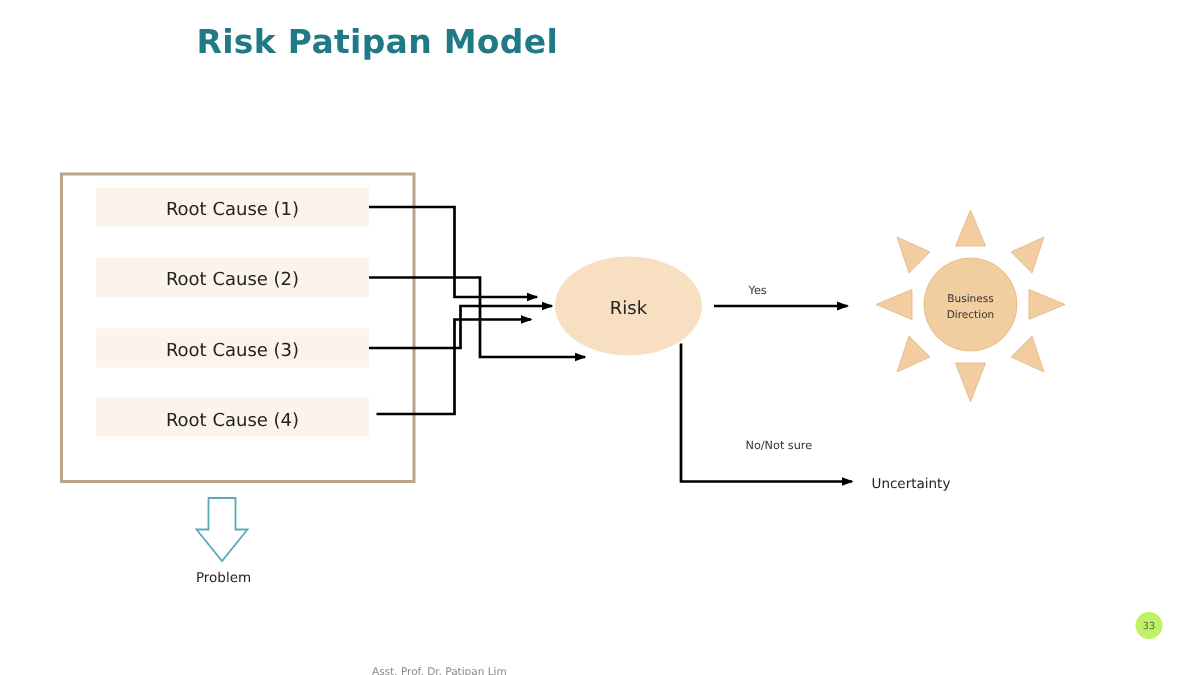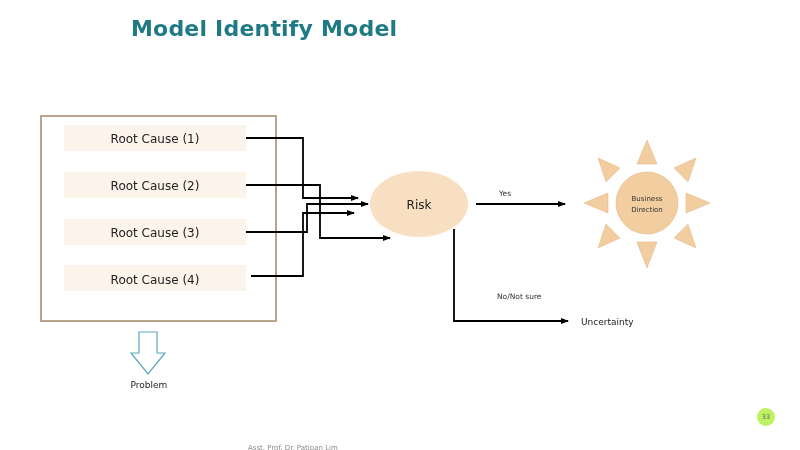--- a/index.html
+++ b/index.html
@@ -11,21 +11,21 @@
     .footer { position: absolute; left: 248px; top: 444px; font-size: 7px; color: #8a8a8a;
               font-family: "DejaVu Sans", sans-serif; }
     .page-badge { position: absolute; left: 757px; top: 408px; width: 18px; height: 18px;
                   border-radius: 50%; background: #bef264; color: #6a5a4a; font-size: 6.5px;
                   display: flex; align-items: center; justify-content: center;
                   font-family: "DejaVu Sans", sans-serif; }
   </style>
 </head>
 <body>
 
-<div class="title">Model Identify Model</div>
+<div class="title">Risk Patipan Model</div>
 
 <svg class="diagram" width="800" height="450" viewBox="0 0 800 450">
   <defs>
     <marker id="ah" markerWidth="8" markerHeight="8" refX="7" refY="4" orient="auto" markerUnits="userSpaceOnUse">
       <path d="M0,1 L8,4 L0,7 Z" fill="#000"></path>
     </marker>
   </defs>
 
   <rect x="41" y="116" width="235" height="205" fill="none" stroke="#b9a48a" stroke-width="2"></rect>
 

